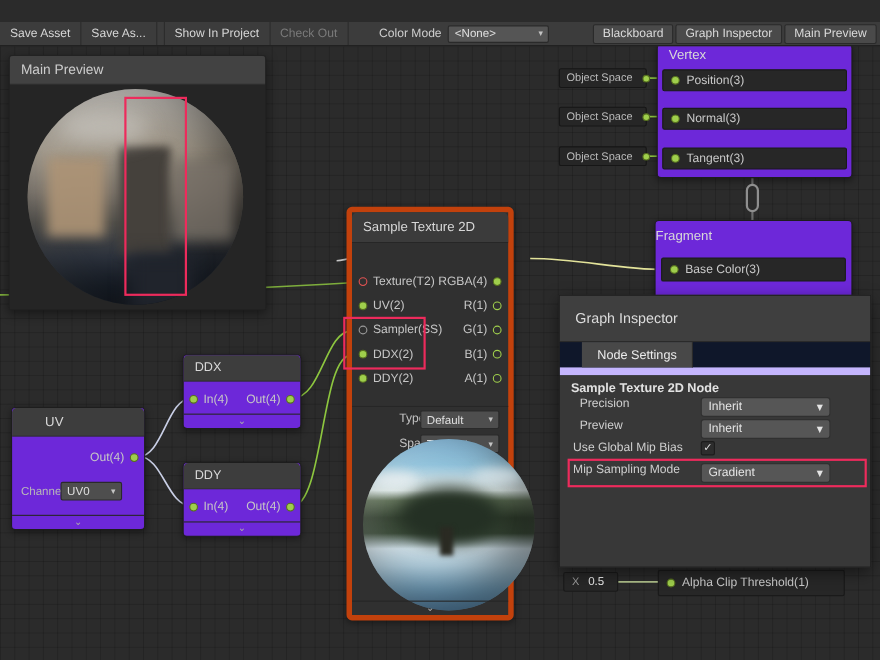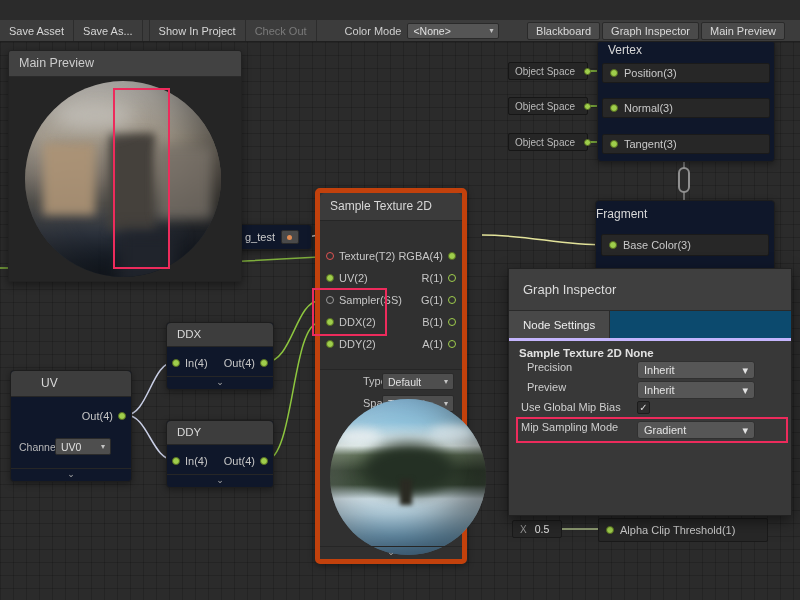--- a/index.html
+++ b/index.html
@@ -18,34 +18,34 @@
 
   
   .toolbar { position:absolute; left:0; top:20px; width:800px; height:22px; background:#3c3c3c;
              border-bottom:1px solid #1f1f1f; display:flex; align-items:stretch; z-index:10; }
   .tb-btn { display:flex; align-items:center; padding:0 9px; font-size:11px; color:#d6d6d6;
             border-right:1px solid #2c2c2c; }
   .tb-btn.gap { margin-left:6px; border-left:1px solid #2c2c2c; }
   .tb-btn.disabled { color:#7a7a7a; }
   .tb-colormode { display:flex; align-items:center; margin-left:28px; }
   .tb-colormode .lbl { font-size:11px; color:#cfcfcf; margin-right:6px; }
-  .tb-right { margin-left:auto; display:flex; align-items:center; gap:2px; padding-right:15px; }
+  .tb-right { margin-left:auto; display:flex; align-items:center; gap:2px; padding-right:3px; }
   .tb-toggle { display:flex; align-items:center; padding:0 8px; height:18px; font-size:11px; color:#dadada;
                background:#4a4a4a; border:1px solid #2a2a2a; border-radius:2px; }
 
   
   .graph-bg { position:absolute; left:0; top:42px; width:800px; height:558px; background-color:#2b2b2b;
     background-image:linear-gradient(rgba(0,0,0,.16) 1px, transparent 1px),
                      linear-gradient(90deg, rgba(0,0,0,.16) 1px, transparent 1px);
     background-size:13px 13px; z-index:0; }
 
   .wires { position:absolute; left:0; top:0; width:800px; height:600px; z-index:1; pointer-events:none; }
 
   
-  .node { position:absolute; background:#0f172a; border:1px solid #1d1d1d; border-radius:4px;
+  .node { position:absolute; background:#6d28d9; border:1px solid #1d1d1d; border-radius:4px;
           box-shadow:0 2px 7px rgba(0,0,0,.4); z-index:2; }
   .node-hdr { height:26px; line-height:25px; padding-left:10px; font-size:12px; color:#d8d8d8;
               background:#3d3d3d; border-bottom:1px solid #262626; border-radius:4px 4px 0 0; }
   .row-box { position:absolute; display:flex; align-items:center; gap:6px; padding:0 7px;
              background:#272727; border:1px solid #1a1a1a; border-radius:2px; color:#c9c9c9; font-size:11px; }
   .dot { width:8px; height:8px; border-radius:50%; flex:none; }
   .dot.fg { background:#9fce4c; border:1px solid #566f1f; }
   .dot.og { border:1.5px solid #9fce4c; background:transparent; }
   .dot.or { border:1.5px solid #e05252; background:transparent; }
   .dot.os { border:1.5px solid #9a9a9a; background:transparent; }
@@ -77,21 +77,21 @@
   .ctl-label { position:absolute; left:10px; font-size:11px; color:#c4c4c4;margin-left:33px; }
   .stx-sphere { left:10px; top:206px; width:156px; height:156px;
     background:linear-gradient(180deg,#6fa8cc 0%,#8cc0da 15%,#c9dde4 24%,#d8e4e2 30%,#5a6b52 36%,#32402f 46%,#3a4a38 55%,#cfe0e8 64%,#b8d6e6 74%,#7fb2d2 88%,#5e93bc 100%);
     box-shadow:inset -18px -22px 40px rgba(0,0,0,.45), inset 10px 12px 28px rgba(255,255,255,.18); }
 
   
   .inspector { position:absolute; left:508px; top:268px; width:284px; height:248px; background:#383838;
                border:1px solid #212121; box-shadow:0 5px 14px rgba(0,0,0,.5); z-index:4; }
   .insp-hdr { height:42px; line-height:42px; padding-left:14px; font-size:13px; color:#dcdcdc;
               background:#3f3f3f; border-bottom:1px solid #2a2a2a; }
-  .insp-tabs { height:30px; display:flex; border-bottom:3px solid #c4b5fd; background:#0c4a6e; }
+  .insp-tabs { height:30px; display:flex; border-bottom:7px solid #c4b5fd; background:#0f172a;padding-left:20px; }
   .insp-tab { display:flex; align-items:center; padding:0 14px; font-size:11.5px; color:#b0b0b0;
               border-right:1px solid #2a2a2a; }
   .insp-tab.active { background:#484848; color:#ececec; }
   .insp-section { margin:6px 0 2px 10px; font-size:11.5px; font-weight:bold; color:#e2e2e2; }
   .insp-row { display:flex; align-items:flex-start; height:20px; }
   .insp-row .lbl { width:128px; padding-left:18px; font-size:11px; color:#cfcfcf; }
   .insp-row .lbl.wide { padding-left:12px; }
   .insp-dd { width:118px; height:18px; background:#565656; border:1px solid #303030; border-radius:3px;
              color:#e4e4e4; font-size:11px; display:flex; align-items:center; justify-content:space-between;
              padding:0 6px; }
@@ -145,26 +145,20 @@
     <path d="M 266 460 C 294 460, 292 323, 319 323" stroke="#8dc63f" stroke-width="1.5" fill="none"></path>
     <path d="M 306 237 C 312 237, 314 235, 320 235" stroke="#c9c9c9" stroke-width="1.5" fill="none"></path>
     <path d="M 482 235 C 528 235, 560 245, 604 245" stroke="#e3e39a" stroke-width="1.5" fill="none"></path>
     <path d="M 588 71 L 607 71" stroke="#8dc63f" stroke-width="1.5"></path>
     <path d="M 588 106 L 607 106" stroke="#8dc63f" stroke-width="1.5"></path>
     <path d="M 588 142 L 607 142" stroke="#8dc63f" stroke-width="1.5"></path>
     <path d="M 684 157 L 684 205" stroke="#6e6e6e" stroke-width="2"></path>
     <path d="M 562 529 L 604 529" stroke="#aebf8a" stroke-width="1.5"></path>
   </svg>
 
-  <div class="node" style="left:236px; top:224px; width:76px; height:26px; display:flex; align-items:center; gap:6px; padding-left:8px;">
-    <span style="font-size:11px; color:#cccccc;">g_test</span>
-    <span style="width:18px;height:14px;background:#4a4a4a;border:1px solid #2a2a2a;border-radius:2px;display:flex;align-items:center;justify-content:center;">
-      <span style="width:5px;height:5px;border-radius:50%;background:#e08a52;"></span>
-    </span>
-  </div>
 
   <div class="node" style="left:597px; top:40px; width:178px; height:122px;">
     <div style="height:20px; line-height:19px; padding-left:10px; font-size:12px; color:#d8d8d8;">Vertex</div>
     <div class="row-box" style="left:4px; top:22px; width:168px; height:20px;">
       <span class="dot fg"></span>
       <span>Position(3)</span>
     </div>
     <div class="row-box" style="left:4px; top:57px; width:168px; height:20px;">
       <span class="dot fg"></span>
       <span>Normal(3)</span>
@@ -325,21 +319,21 @@
         <div class="blob" style="left:30px; top:20px; width:80px; height:30px; background:#c7c4be; border-radius:50%; filter:blur(9px); opacity:.7;"></div>
       </div>
     </div>
   </div>
 
   <div class="inspector">
     <div class="insp-hdr">Graph Inspector</div>
     <div class="insp-tabs">
       <div class="insp-tab active">Node Settings</div>
     </div>
-    <div class="insp-section">Sample Texture 2D None</div>
+    <div class="insp-section">Sample Texture 2D Node</div>
     <div class="insp-row">
       <span class="lbl">Precision</span>
       <div class="insp-dd">
         <span>Inherit</span>
         <span class="caret">▾</span>
       </div>
     </div>
     <div class="insp-row">
       <span class="lbl">Preview</span>
       <div class="insp-dd">

